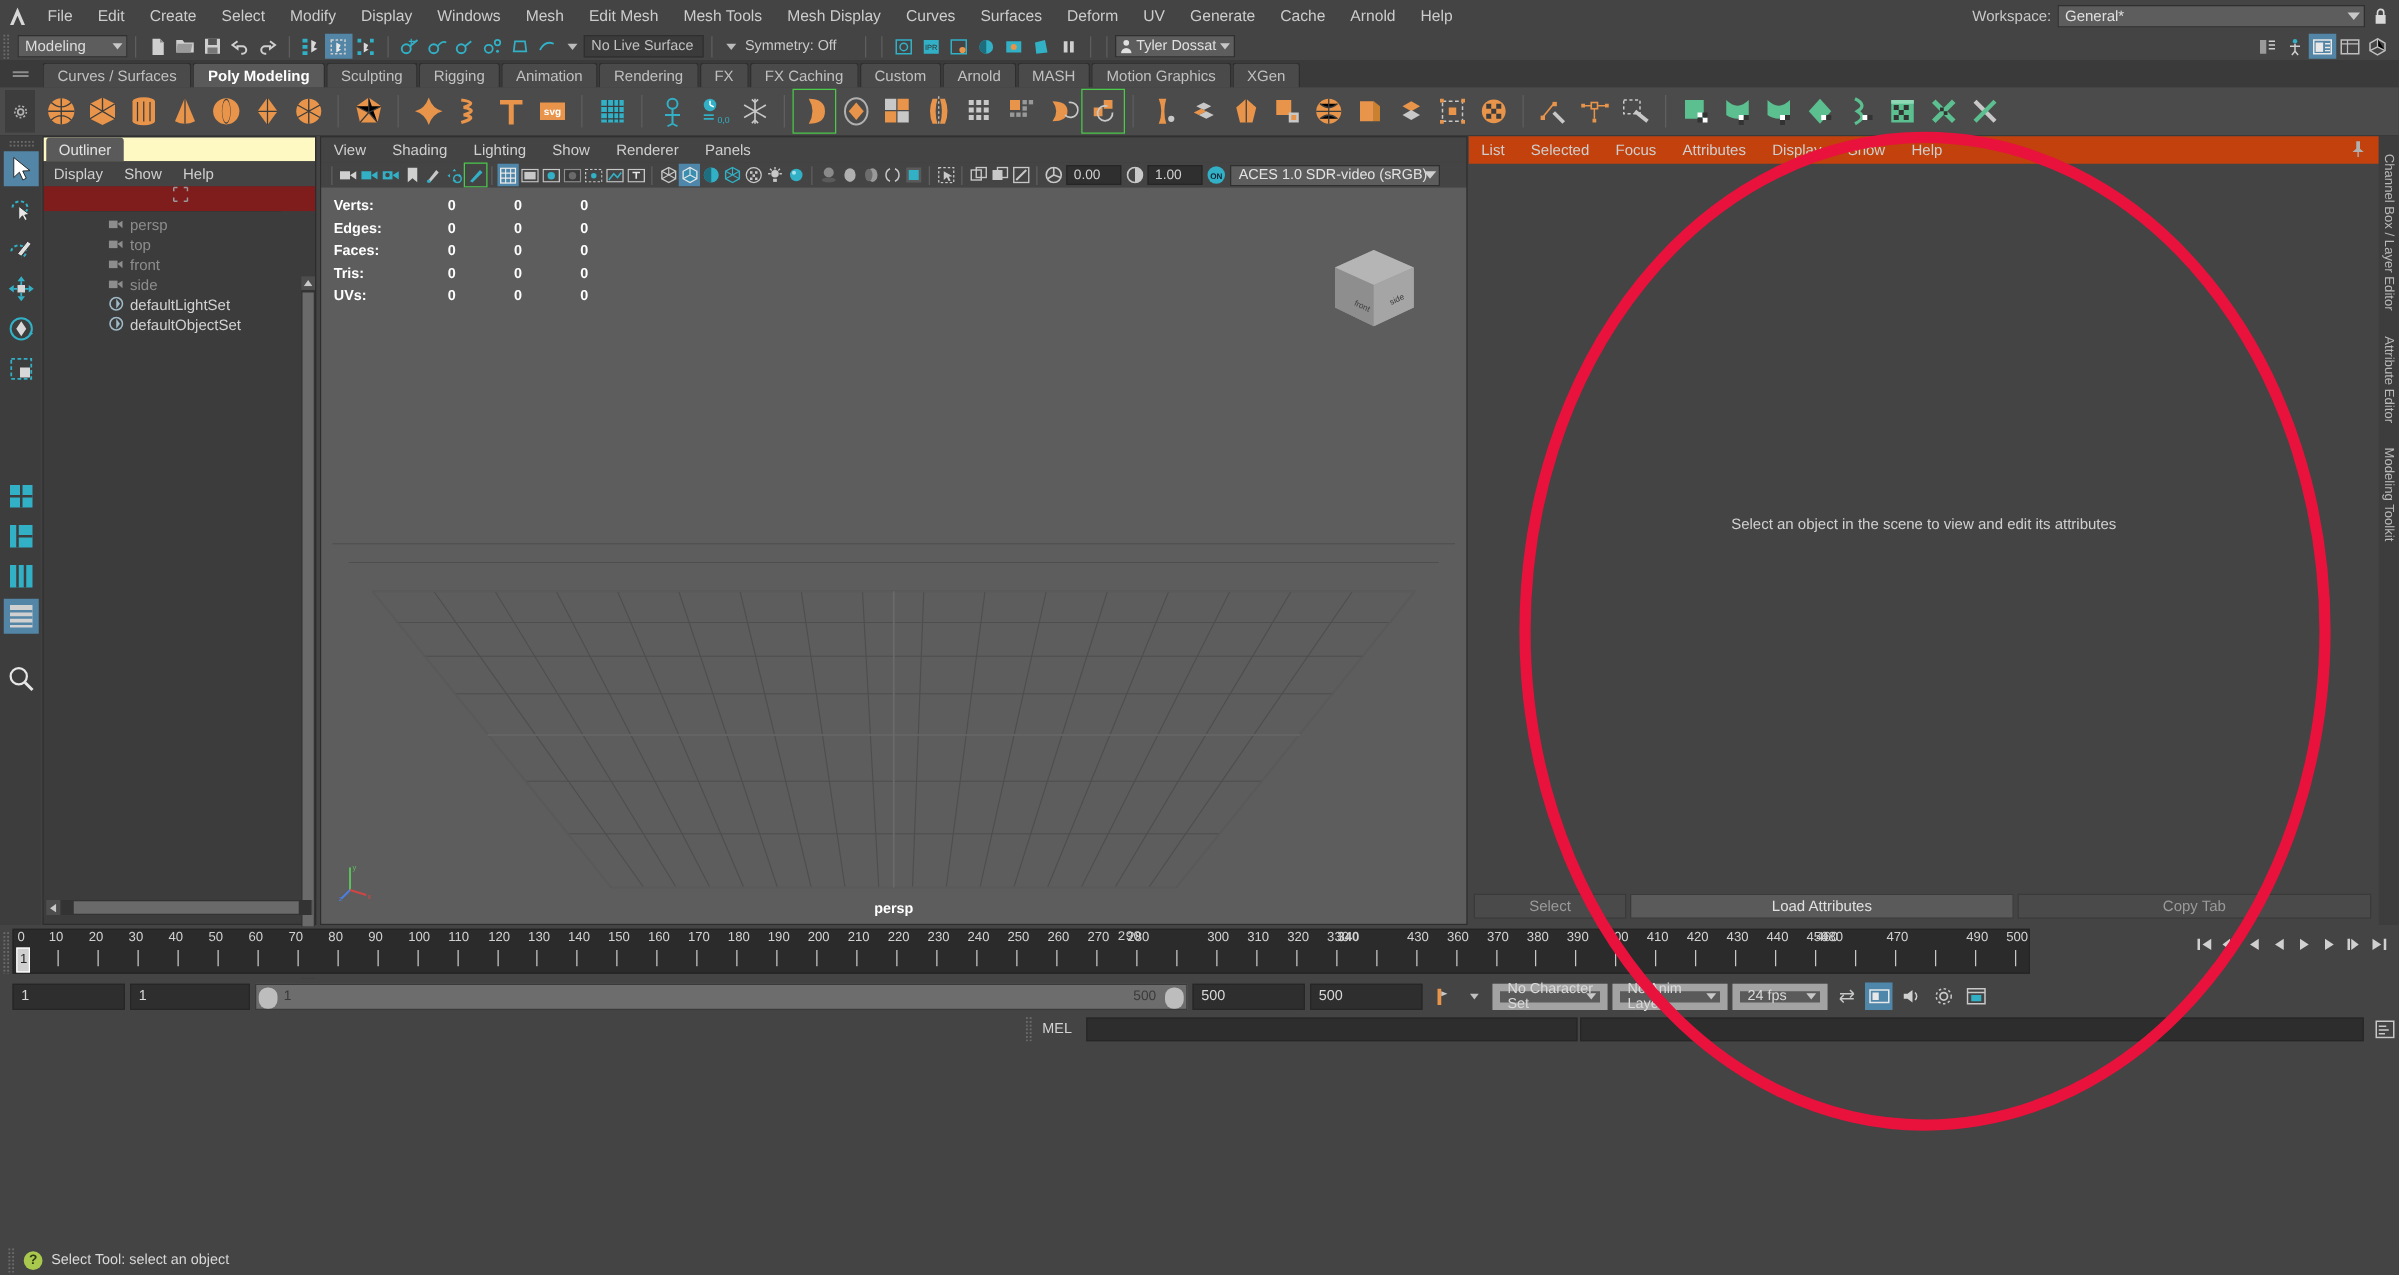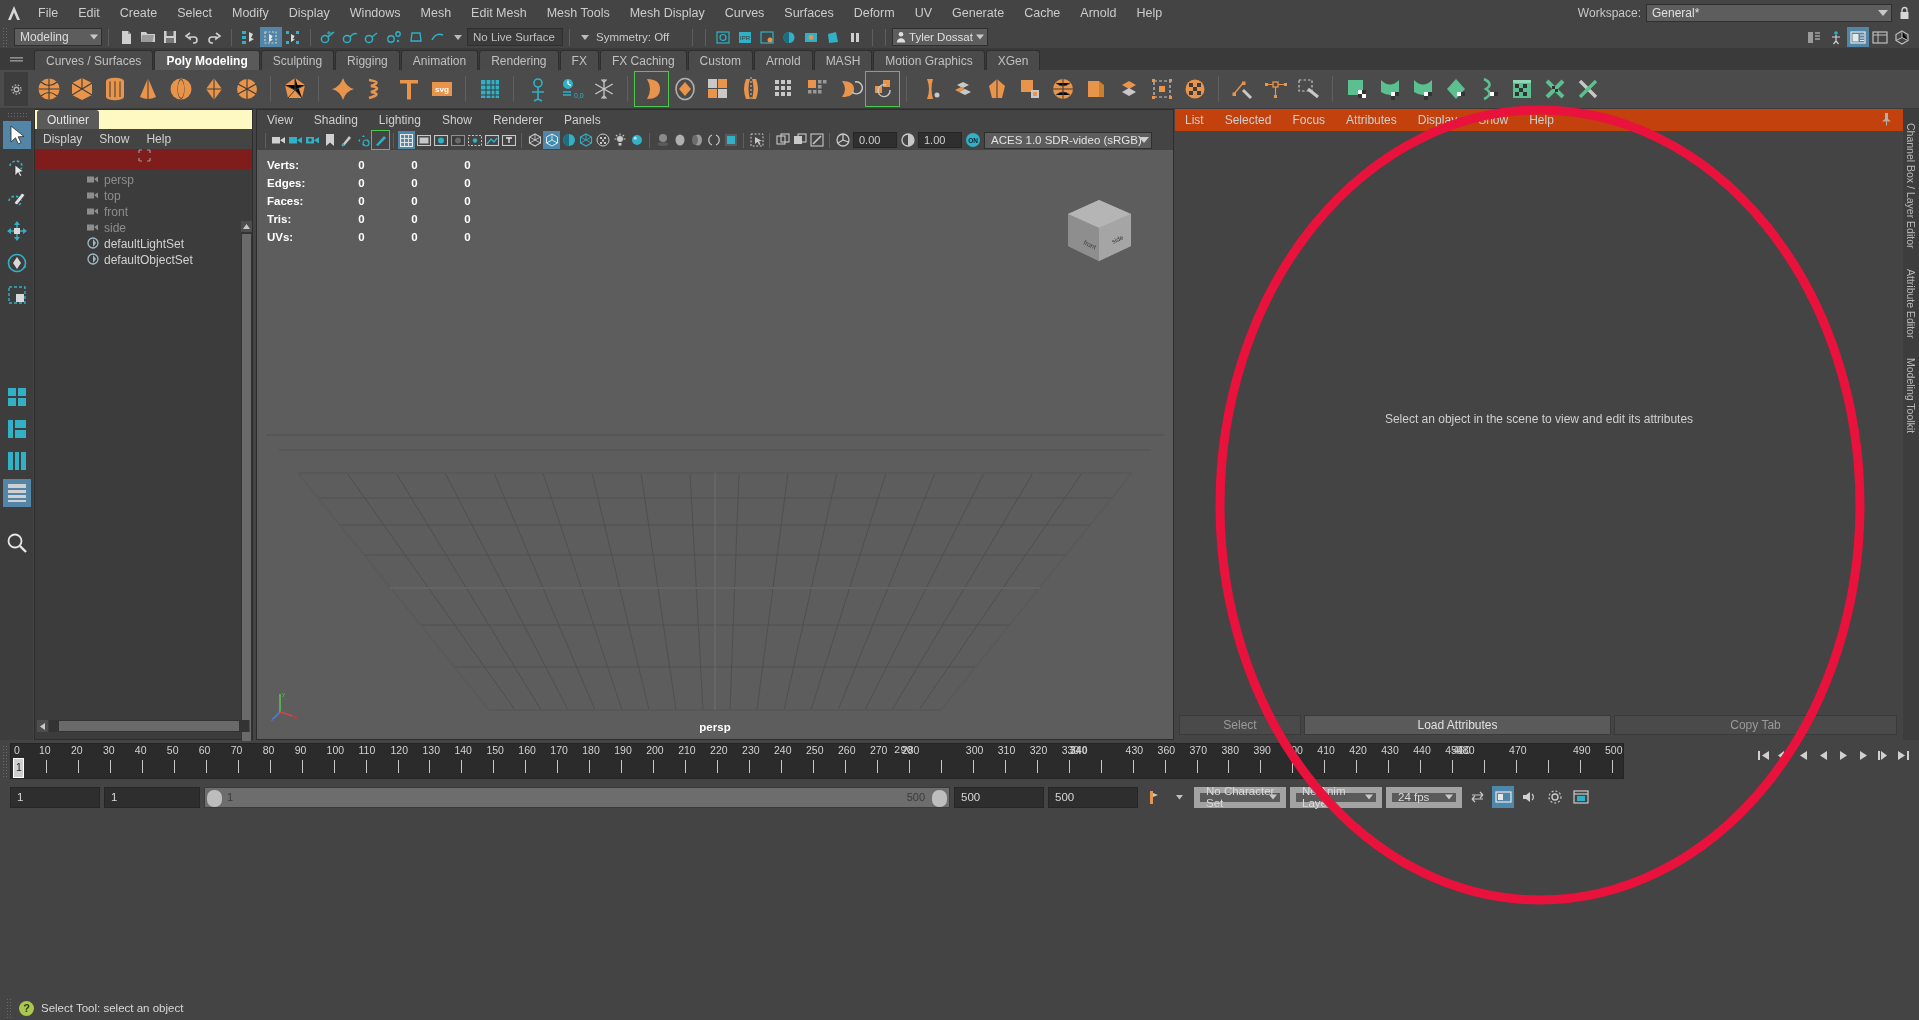--- a/index.html
+++ b/index.html
@@ -1773,20 +1773,32 @@
     </div>
     <div class="rbtn">
       <svg width="16" height="16" viewBox="0 0 16 16">
           <rect x="1" y="2" width="14" height="12" fill="none" stroke="#c8c8c8" stroke-width="1.2"></rect>
           <path d="M1 5 h14" stroke="#c8c8c8" stroke-width="1.2"></path>
           <rect x="4" y="7" width="8" height="5" fill="#31b0c6"></rect>
         </svg>
     </div>
   </div>
 
+  <div class="cmdline">
+    <div class="cmd-dots" style="margin-left:820px"></div>
+    <div class="mel-lbl" style="margin-left:8px">MEL</div>
+    <div class="mel-input" style="width:402px;margin-left:11px"></div>
+    <div class="mel-input" style="width:640px;margin-left:2px"></div>
+    <div class="rbtn" style="margin-left:6px">
+      <svg width="16" height="15" viewBox="0 0 16 15">
+          <rect x="1" y="1" width="14" height="13" fill="none" stroke="#c8c8c8" stroke-width="1.2"></rect>
+          <path d="M3 5 h6 M3 8 h8 M3 11 h5" stroke="#c8c8c8" stroke-width="1.1"></path>
+        </svg>
+    </div>
+  </div>
 
   <div class="statusbar">
     <div class="sb-dots"></div>
     <div class="help-icon">?</div>
     <div class="status-text">Select Tool: select an object</div>
   </div>
 
   <svg class="annotation" viewBox="0 0 740 910" preserveAspectRatio="none">
     <ellipse cx="370" cy="455" rx="320" ry="395" fill="none" stroke="#e8123c" stroke-width="9"></ellipse>
   </svg>

